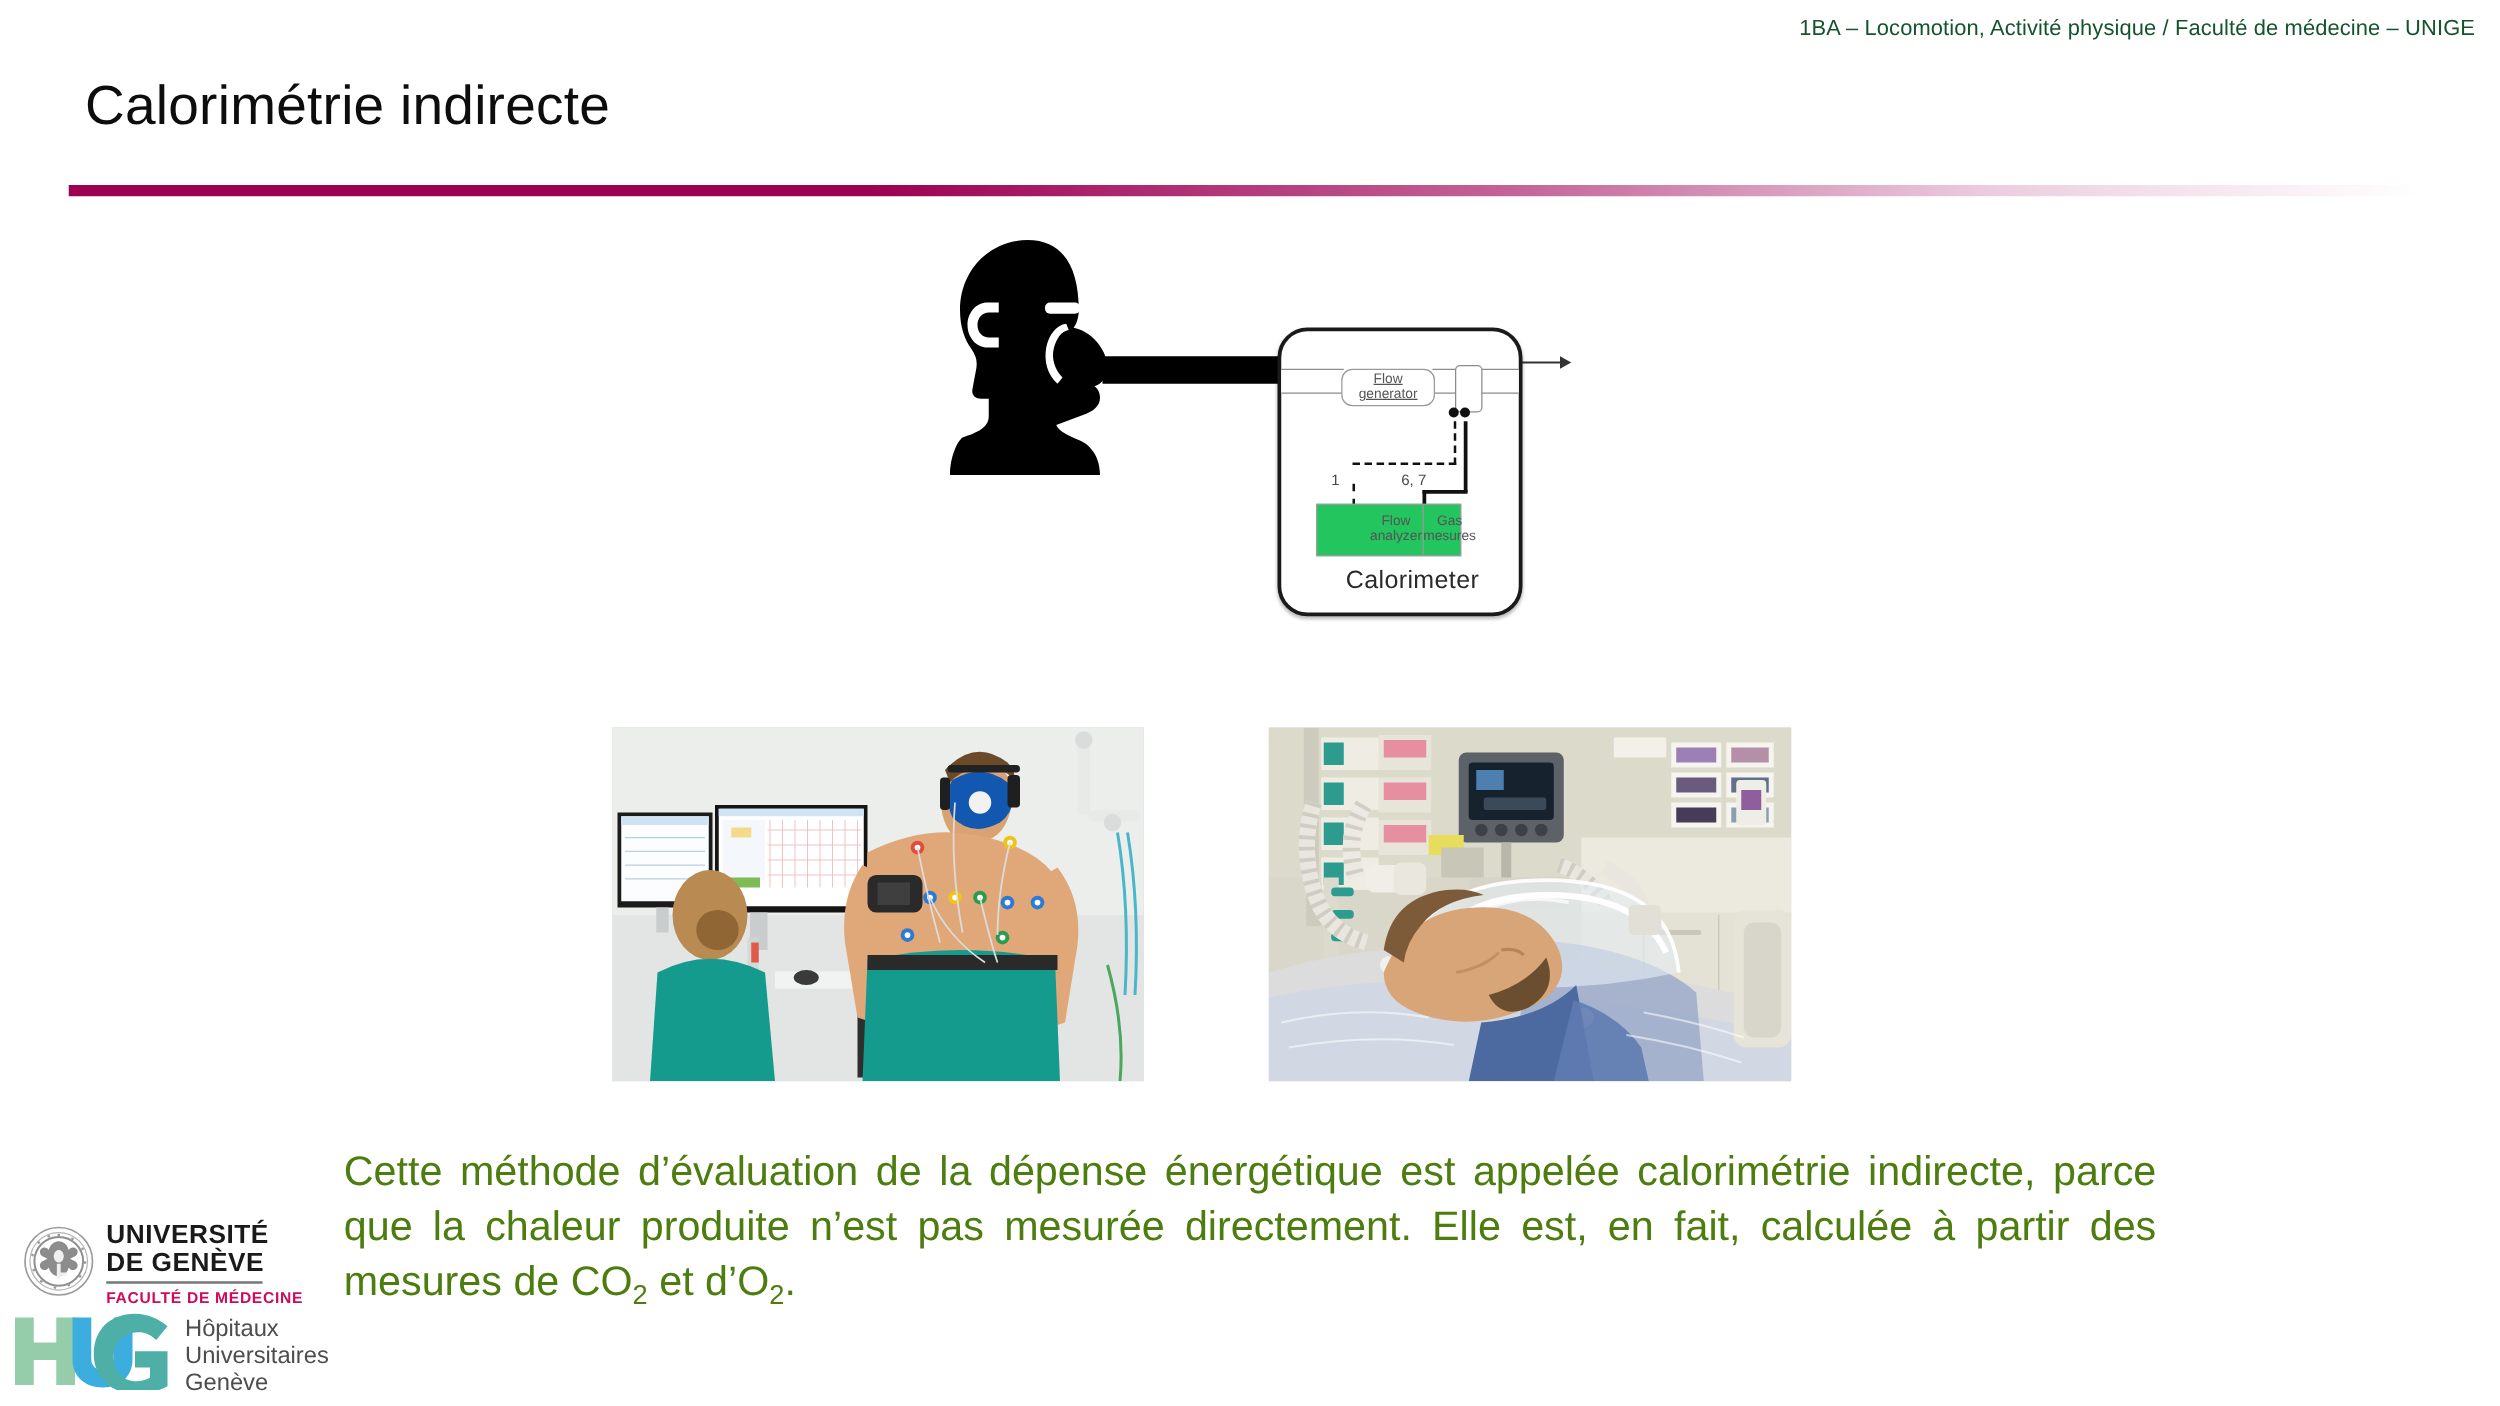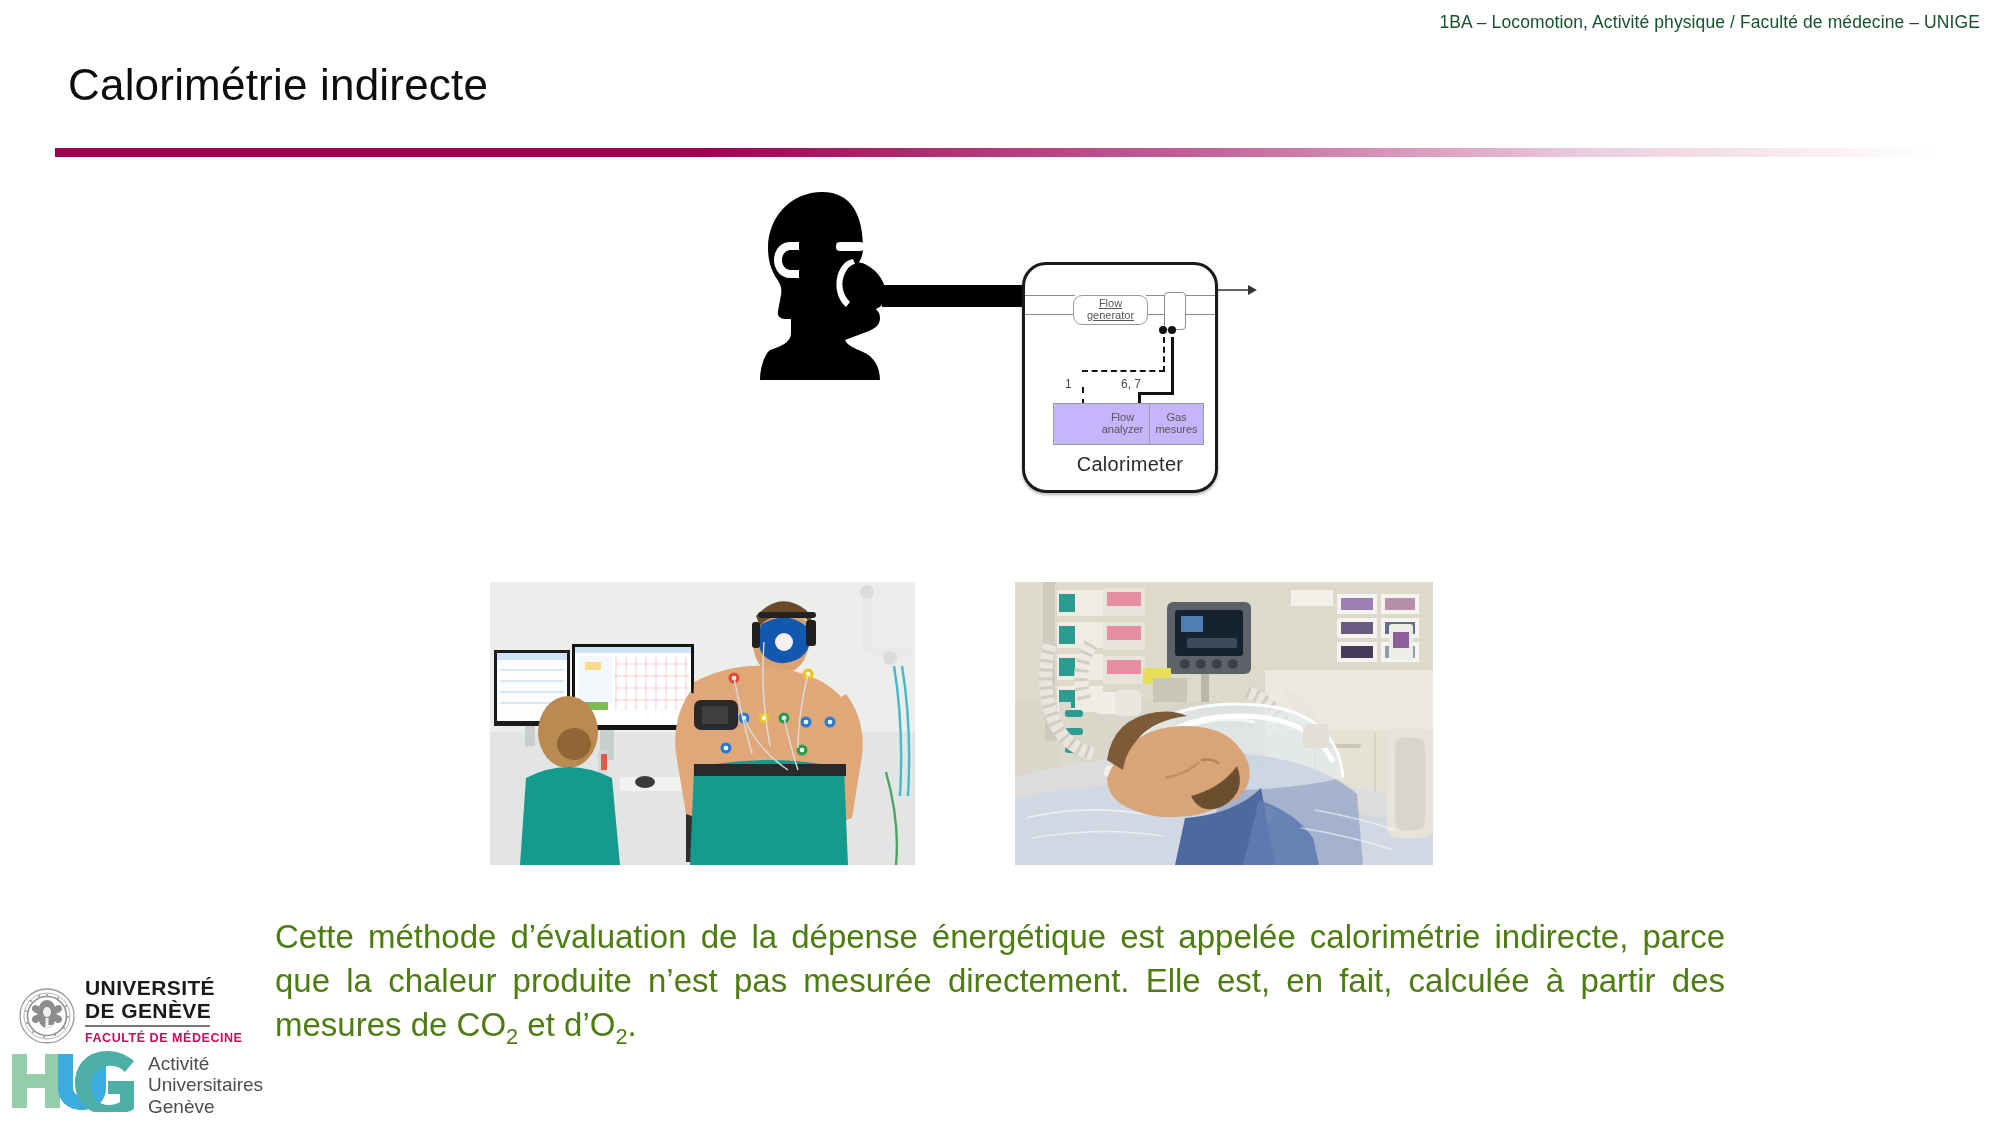--- a/index.html
+++ b/index.html
@@ -57,22 +57,22 @@
     border:1.5px solid #9a9a9a;border-radius:9px;background:#fff;
     font-size:11px;line-height:1.06;color:#555;
     display:flex;align-items:center;justify-content:center;text-align:center;
     padding:1px 2px;box-sizing:border-box;text-decoration:underline;
   }
   .valve{
     position:absolute;left:139px;top:27px;width:20px;height:36px;
     border:1.5px solid #8c8c8c;border-radius:4px;background:#fff;
   }
   .analyzers{
-    position:absolute;left:28px;top:138px;width:151px;height:42px;
-    border:1.2px solid #9a9a9a;background:#c4b5fd;display:flex;
+    position:absolute;left:28px;top:138px;width:116px;height:42px;
+    border:1.2px solid #9a9a9a;background:#22c55e;display:flex;
     box-sizing:border-box;
     padding-left:42px;
   }
   .analyzer{
     flex:1;display:flex;align-items:center;justify-content:center;
     font-size:11px;line-height:1.06;color:#555;text-align:center;
   }
   .analyzer + .analyzer{border-left:1.2px solid #9a9a9a;}
 
   .lbl-1{position:absolute;left:40px;top:112px;font-size:12px;color:#4a4a4a;}
@@ -98,21 +98,21 @@
   
   .body-text{
     position:absolute;left:275px;top:915px;width:1450px;
     font-size:33px;line-height:1.33;color:#4d7c0f;
     text-align:justify;
   }
   .body-text sub{font-size:.66em;}
 
   
   .logos{position:absolute;left:10px;top:968px;width:290px;height:152px;}
-  .unige{position:absolute;left:8px;top:4px;display:flex;align-items:flex-end;}
+  .unige{position:absolute;left:8px;top:4px;display:flex;align-items:center;}
   .crest{width:58px;height:58px;flex:0 0 58px;}
   .unige-words{margin-left:9px;padding-top:4px;}
   .unige-l1,.unige-l2{
     font-size:21px;font-weight:bold;letter-spacing:.4px;color:#1a1a1a;line-height:1.1;
   }
   .unige-underline{margin-top:3px;width:125px;height:2px;background:#777;}
   .faculte{
     margin-top:4px;font-size:12.5px;font-weight:bold;letter-spacing:.55px;color:#cf0a5b;
   }
   .hug{position:absolute;left:0px;top:82px;display:flex;align-items:flex-start;}
@@ -452,20 +452,20 @@
 
     <div class="hug">
       <svg class="hug-mark" viewBox="0 0 126 62">
         <g opacity="0.92">
           <path fill="#8cc9a3" d="M2 4h15v20h18V4h15v54H35V38H17v20H2z"></path>
           <path fill="#2ba6dd" d="M48 4h15v33c0 6 4 9 9 9s9-3 9-9V4h15v34c0 13-10 22-24 22S48 51 48 38z"></path>
           <path fill="#3fa9a0" d="M124 11l-9 11c-5-5-11-7-17-6-10 1-17 9-17 20s7 19 18 19c4 0 8-1 11-3v-8h-12V31h26v28c-7 4-16 6-25 6-20 0-34-13-34-32S78 1 98 1c10 0 19 4 26 10z"></path>
         </g>
       </svg>
       <div class="hug-words">
-        <div>Activité</div>
+        <div>Hôpitaux</div>
         <div>Universitaires</div>
         <div>Genève</div>
       </div>
     </div>
   </div>
 
 </div>
 
 </body></html>

